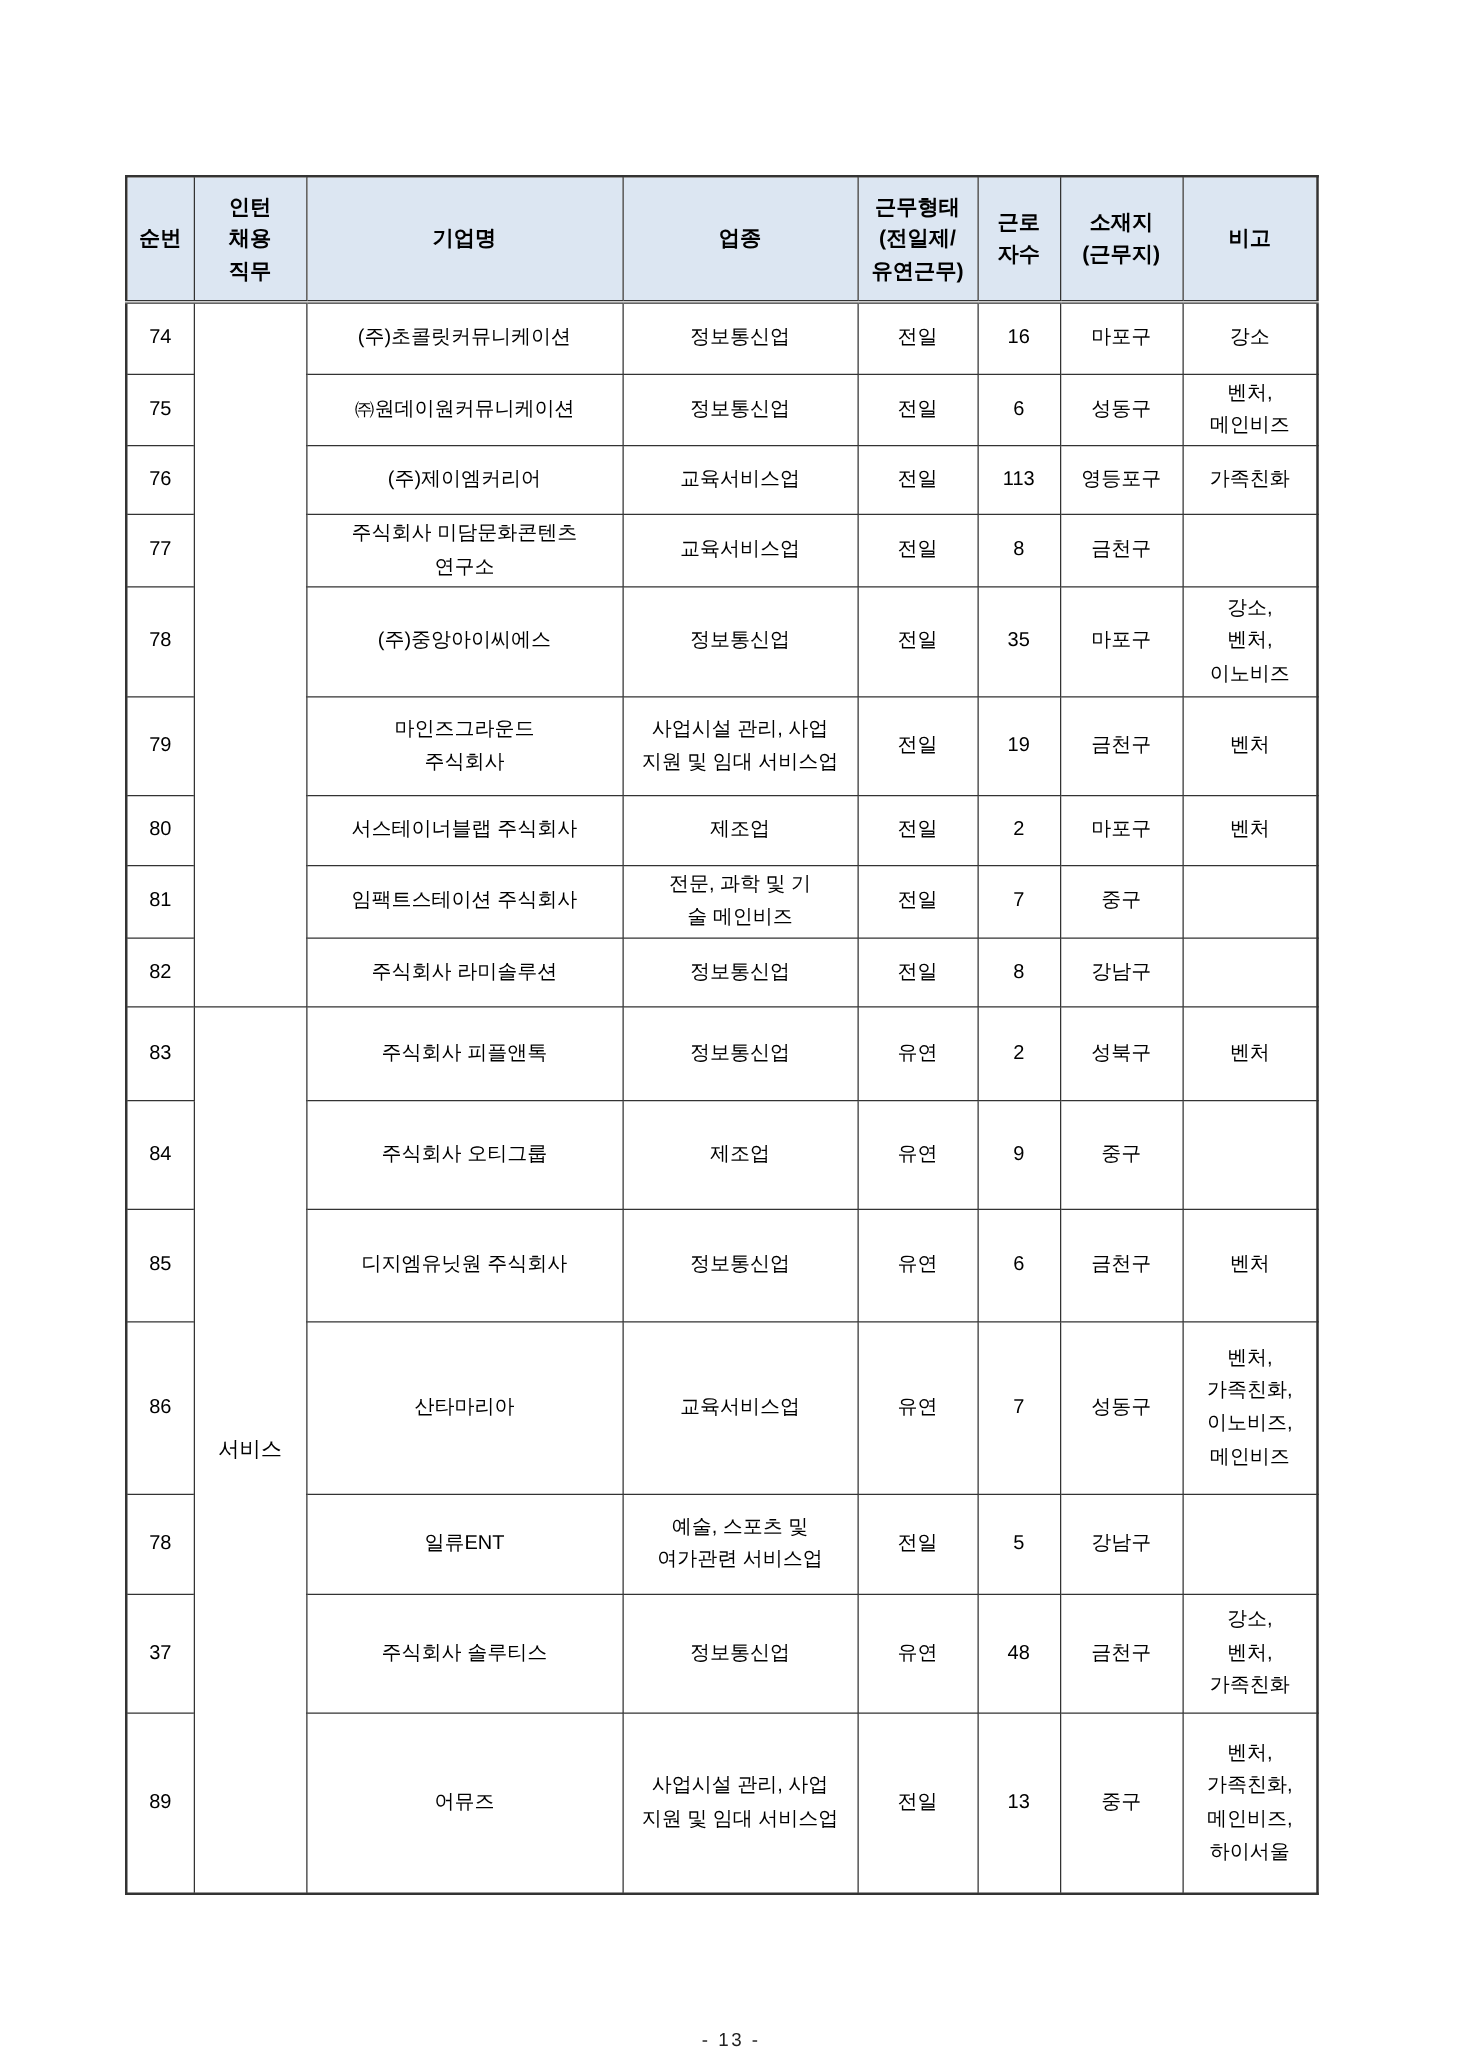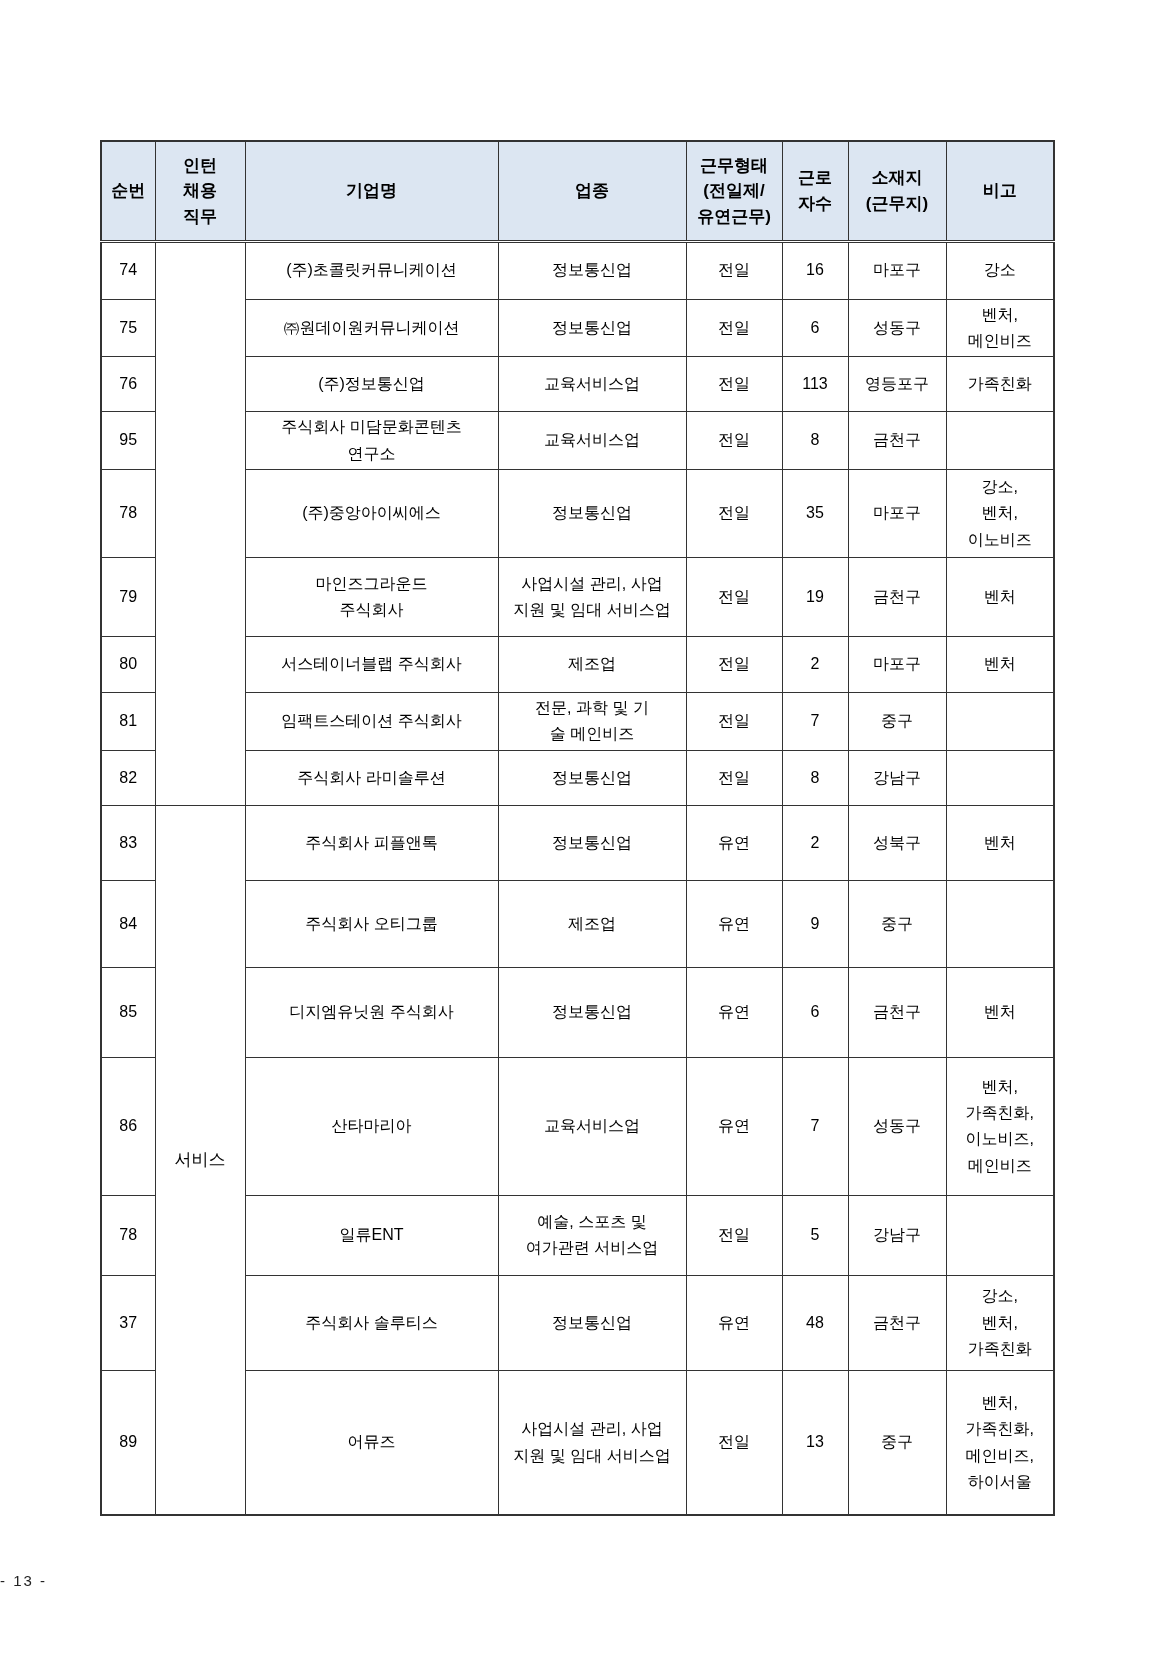--- a/index.html
+++ b/index.html
@@ -45,21 +45,22 @@
     height: 100px;
   }
   .doc-table td.job-cell {
     font-weight: normal;
     font-size: 17px;
   }
   .page-number {
     position: absolute;
     left: 0;
     right: 0;
-    top: 1572px;
+    top: 1624px;
+    text-align: center;
     font-size: 15px;
     letter-spacing: 2px;
     color: #222222;
   }
 </style>
 </head>
 <body>
 
 <div class="page">
 
@@ -108,29 +109,29 @@
         <td>㈜원데이원커뮤니케이션</td>
         <td>정보통신업</td>
         <td>전일</td>
         <td>6</td>
         <td>성동구</td>
         <td>벤처,
 메인비즈</td>
       </tr>
       <tr style="height:55px">
         <td>76</td>
-        <td>(주)정보통신업</td>
+        <td>(주)제이엠커리어</td>
         <td>교육서비스업</td>
         <td>전일</td>
         <td>113</td>
         <td>영등포구</td>
         <td>가족친화</td>
       </tr>
       <tr style="height:55px">
-        <td>95</td>
+        <td>77</td>
         <td>주식회사 미담문화콘텐츠
 연구소</td>
         <td>교육서비스업</td>
         <td>전일</td>
         <td>8</td>
         <td>금천구</td>
         <td></td>
       </tr>
       <tr style="height:88px">
         <td>78</td>

